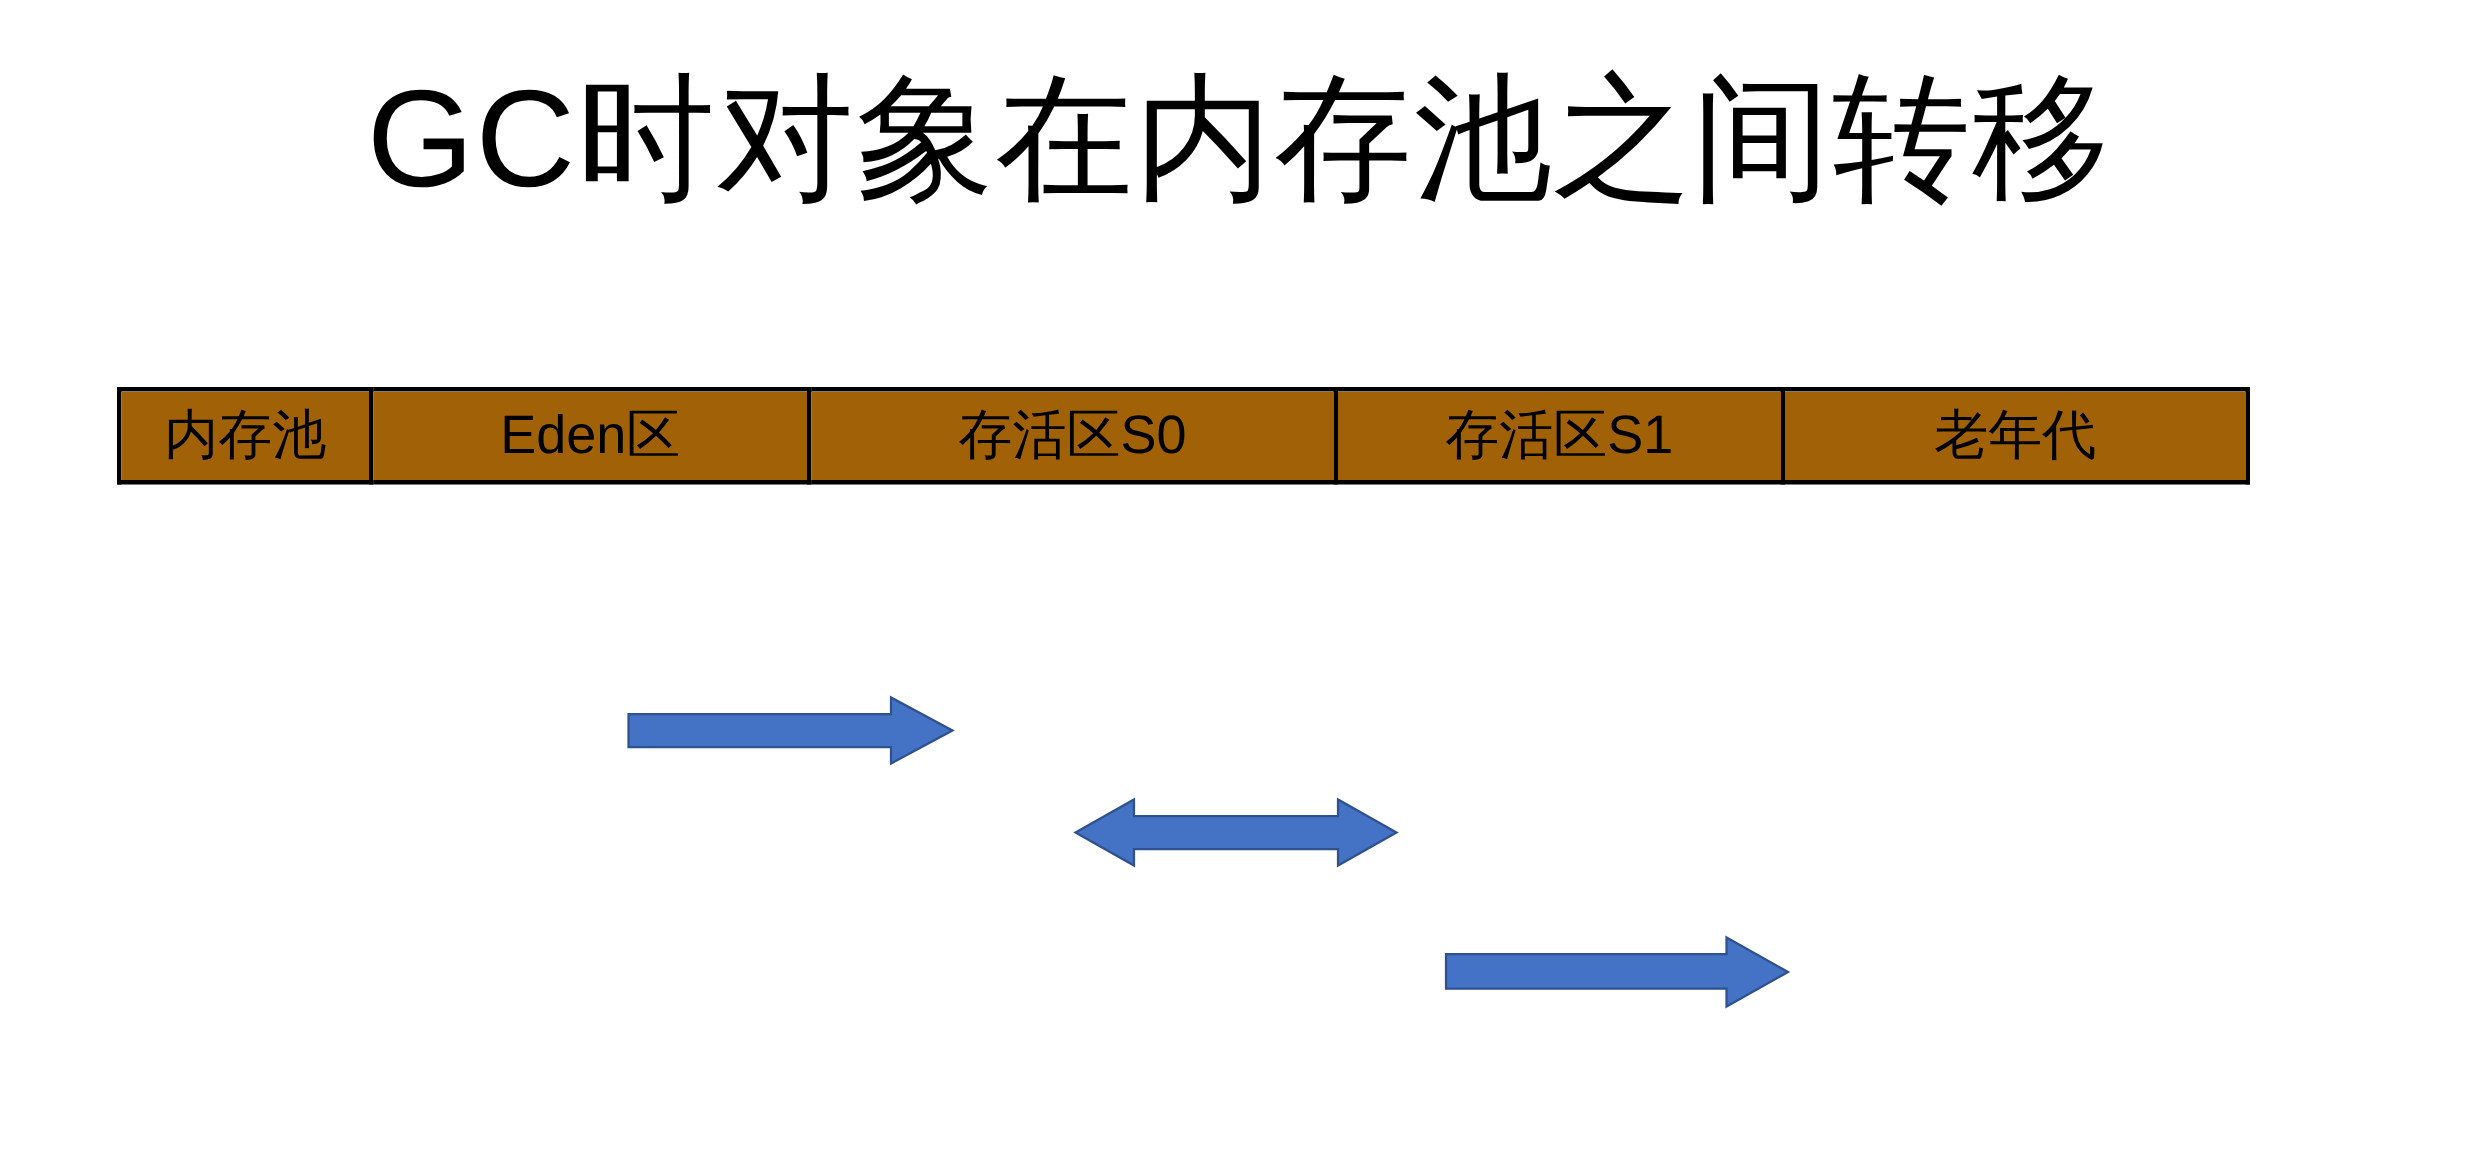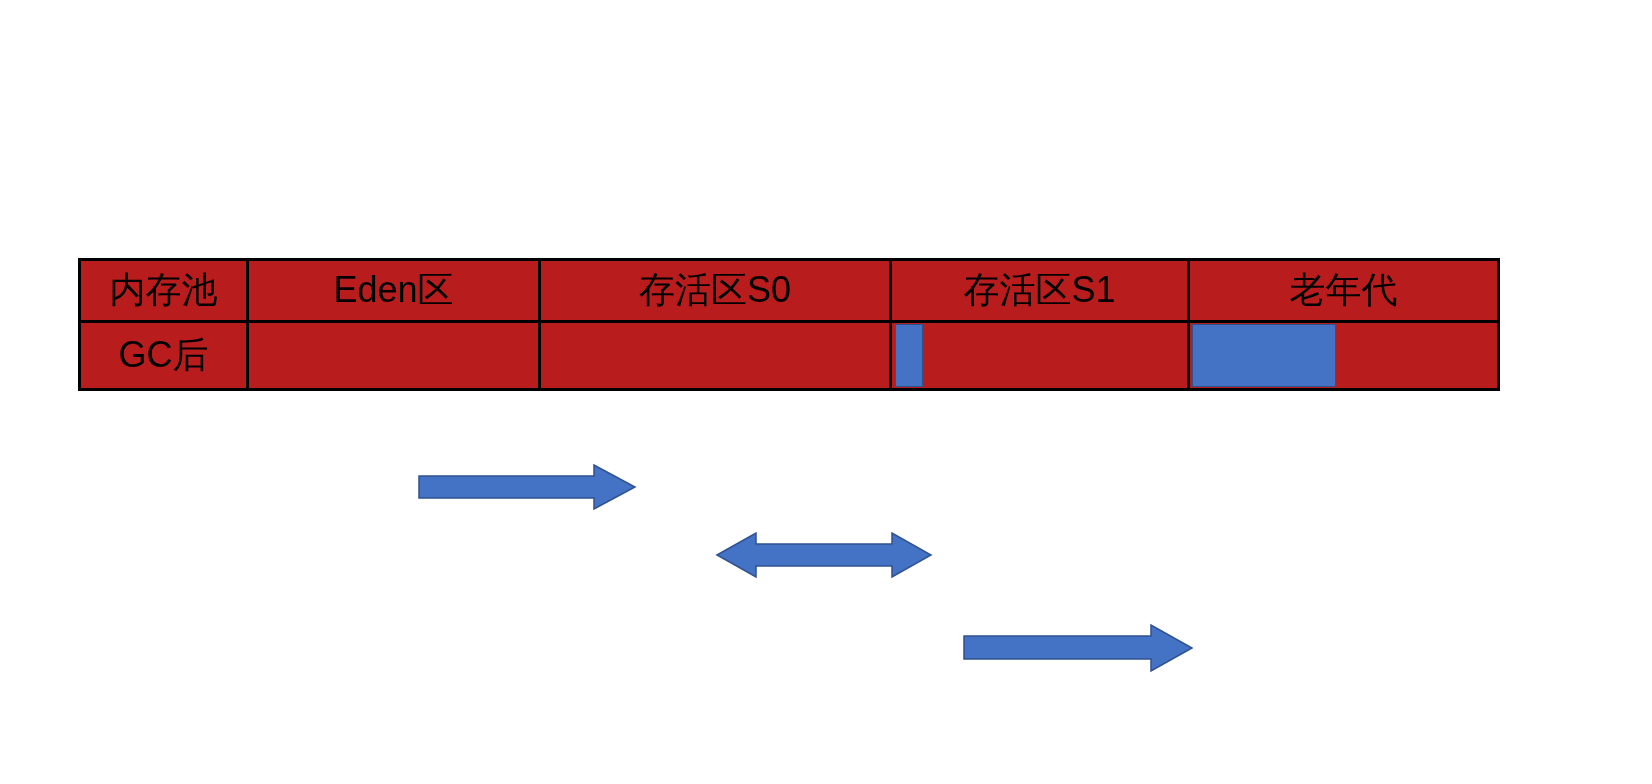--- a/index.html
+++ b/index.html
@@ -43,21 +43,21 @@
     width: 1419px;
     border-collapse: collapse;
     table-layout: fixed;
   }
   #memory-table td {
     border: 3px solid #000000;
     padding: 0;
     margin: 6px;
     vertical-align: middle;
     position: relative;
-    background: #b91c1c;
+    background: #a16207;
   }
   #memory-table tr.header-row td {
     height: 59px;
     text-align: center;
     font-size: 36px;
     white-space: nowrap;
   }
   #memory-table tr.data-row td {
     height: 65px;
   }
@@ -101,50 +101,40 @@
     fill: #4472c4;
     stroke: #2f528f;
     stroke-width: 1.5;
   }
 </style>
 </head>
 <body>
 
 <div id="slide">
 
+  <div id="slide-title">GC时对象在内存池之间转移</div>
 
   <table id="memory-table">
     <colgroup>
       <col class="c-pool">
         <col class="c-eden">
         <col class="c-s0">
         <col class="c-s1">
         <col class="c-old">
     </colgroup>
     <tbody>
       <tr class="header-row">
         <td class="label-cell">内存池</td>
         <td class="label-cell">Eden区</td>
         <td class="label-cell">存活区S0</td>
         <td class="label-cell">存活区S1</td>
         <td class="label-cell">老年代</td>
       </tr>
 
 
-      <tr class="data-row">
-        <td class="label-cell">GC后</td>
-        <td></td>
-        <td></td>
-        <td>
-          <div class="bar bar-s1-post"></div>
-        </td>
-        <td>
-          <div class="bar bar-old-post"></div>
-        </td>
-      </tr>
     </tbody>
   </table>
 
   <svg id="arrow-eden-to-s0" class="arrow-svg" width="218" height="46" viewBox="0 0 218 46">
     <polygon class="arrow-shape" points="1,12 176,12 176,1 217,23 176,45 176,34 1,34"></polygon>
   </svg>
 
   <svg id="arrow-s0-s1" class="arrow-svg" width="216" height="50" viewBox="0 0 216 50">
     <polygon class="arrow-shape" points="1,25 40,3 40,14 176,14 176,3 215,25 176,47 176,36 40,36 40,47"></polygon>
   </svg>

